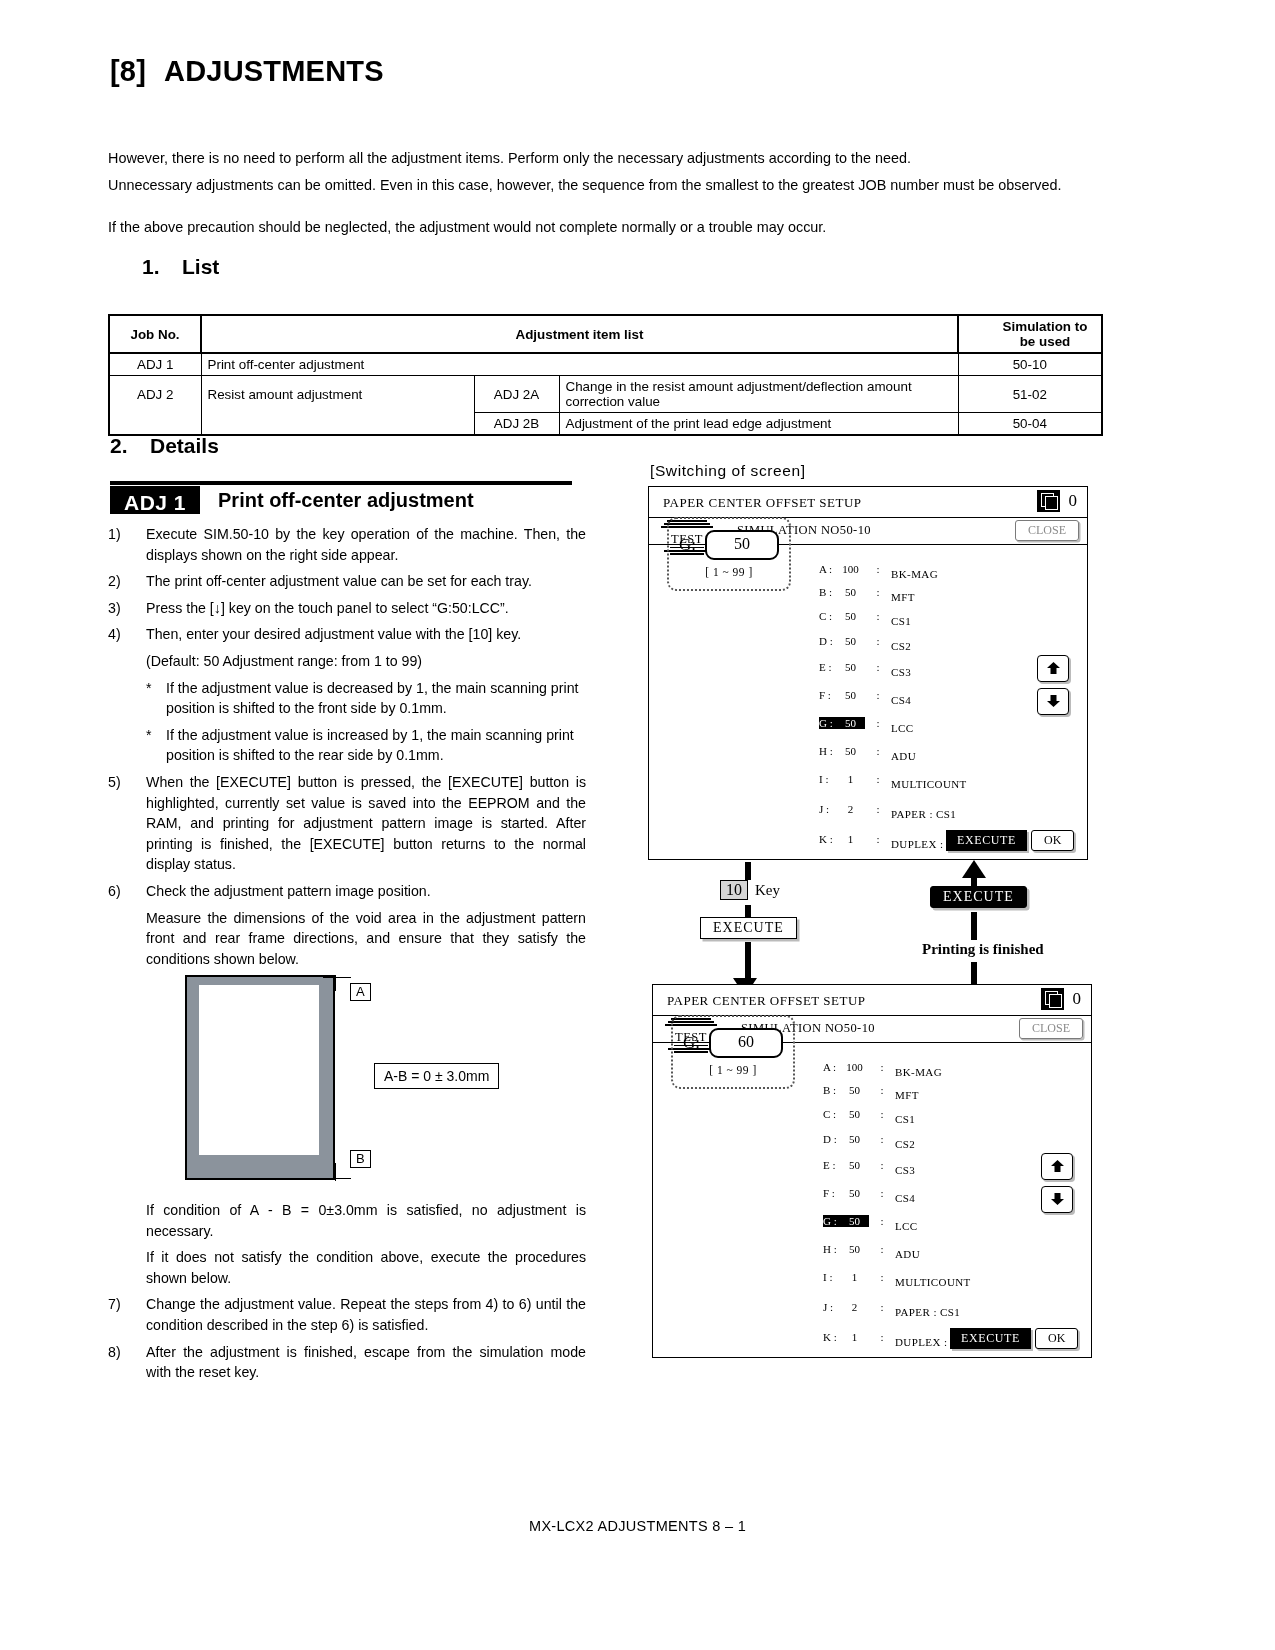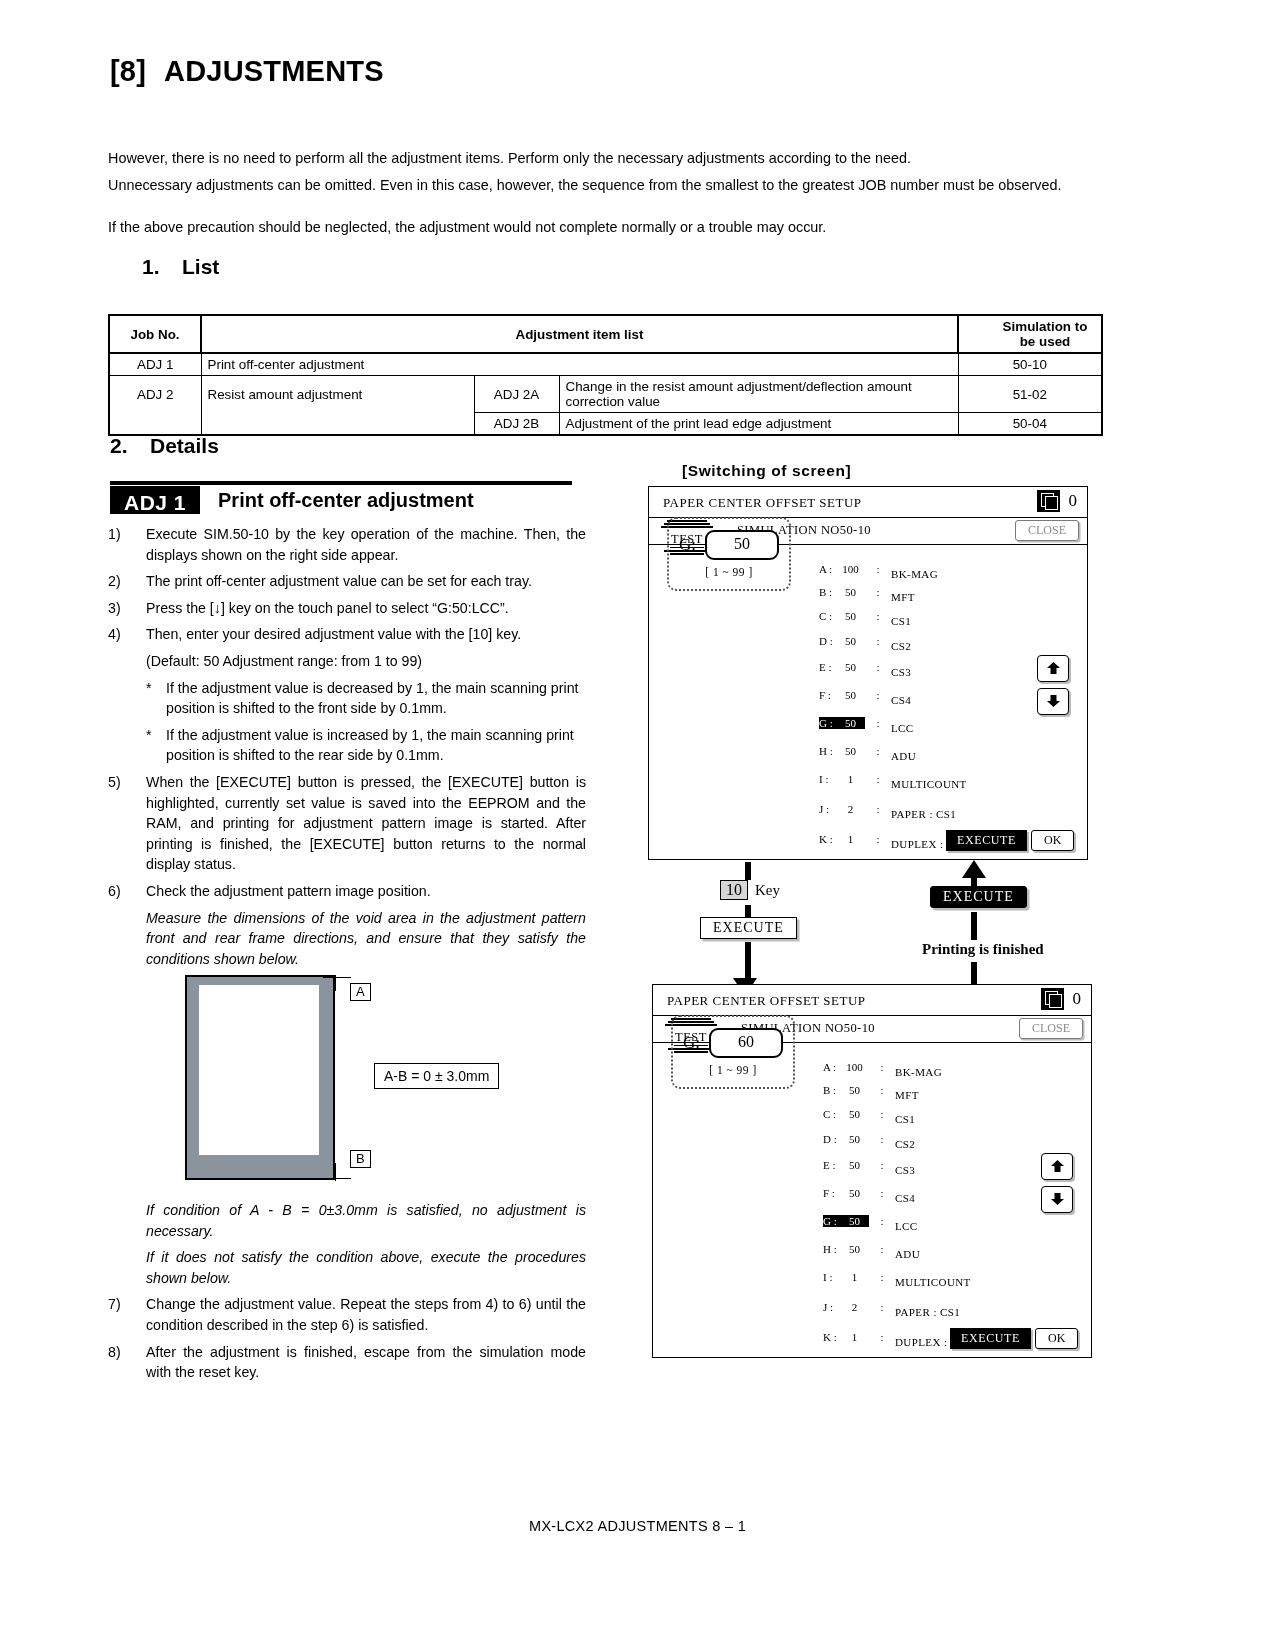--- a/index.html
+++ b/index.html
@@ -37,35 +37,35 @@
 
   
   .steps{position:absolute;left:108px;top:524px;width:478px;font-size:14.2px;line-height:20.6px;}
   .step{display:flex;margin-bottom:6px;}
   .step .mk{width:38px;flex:0 0 38px;}
   .step .bd{flex:1;text-align:justify;}
   .sub{margin-left:38px;margin-bottom:6px;}
   .star{display:flex;margin-left:38px;margin-bottom:6px;}
   .star .mk{width:20px;flex:0 0 20px;}
   .star .bd{flex:1;}
-  .plain{margin-left:38px;margin-bottom:6px;text-align:justify;font-style:italic;}
+  .plain{margin-left:38px;margin-bottom:6px;text-align:justify;}
 
   
   .fig{position:absolute;left:185px;top:975px;width:185px;height:205px;}
   .fig .sheet{position:absolute;left:0;top:0;width:150px;height:205px;background:#8b939c;border:2px solid #000;box-sizing:border-box;}
   .fig .inner{position:absolute;left:14px;top:10px;width:120px;height:170px;background:#fff;}
   .fig .vline{position:absolute;width:1px;background:#000;}
   .fig .tick{position:absolute;height:1px;background:#000;}
   .boxlbl{position:absolute;border:1px solid #000;background:#fff;font-size:13px;
           padding:1px 5px;line-height:14px;}
   .abfml{position:absolute;left:374px;top:1063px;border:1px solid #000;background:#fff;
          font-size:14px;padding:4px 9px;}
 
   
-  .switchlbl{position:absolute;left:682px;top:462px;font-size:15.5px;font-weight:bold;letter-spacing:.6px;}
+  .switchlbl{position:absolute;left:650px;top:462px;font-size:15.5px;font-weight:normal;letter-spacing:.6px;}
 
   .panel{position:absolute;border:1.5px solid #000;background:#fff;box-sizing:border-box;
          font-family:"Liberation Serif", serif;}
   .panel .topbar{position:relative;height:30px;border-bottom:1.5px solid #000;}
   .cnt-badge{position:absolute;right:10px;top:3px;display:flex;align-items:center;gap:9px;}
   .cnt-badge .sq{width:23px;height:22px;background:#000;position:relative;}
   .cnt-badge .sq .s1{position:absolute;left:4px;top:3px;width:11px;height:12px;border:1.6px solid #fff;}
   .cnt-badge .sq .s2{position:absolute;left:8px;top:6px;width:11px;height:12px;border:1.6px solid #fff;background:#000;}
   .cnt-badge .num{font-size:17px;}
 

